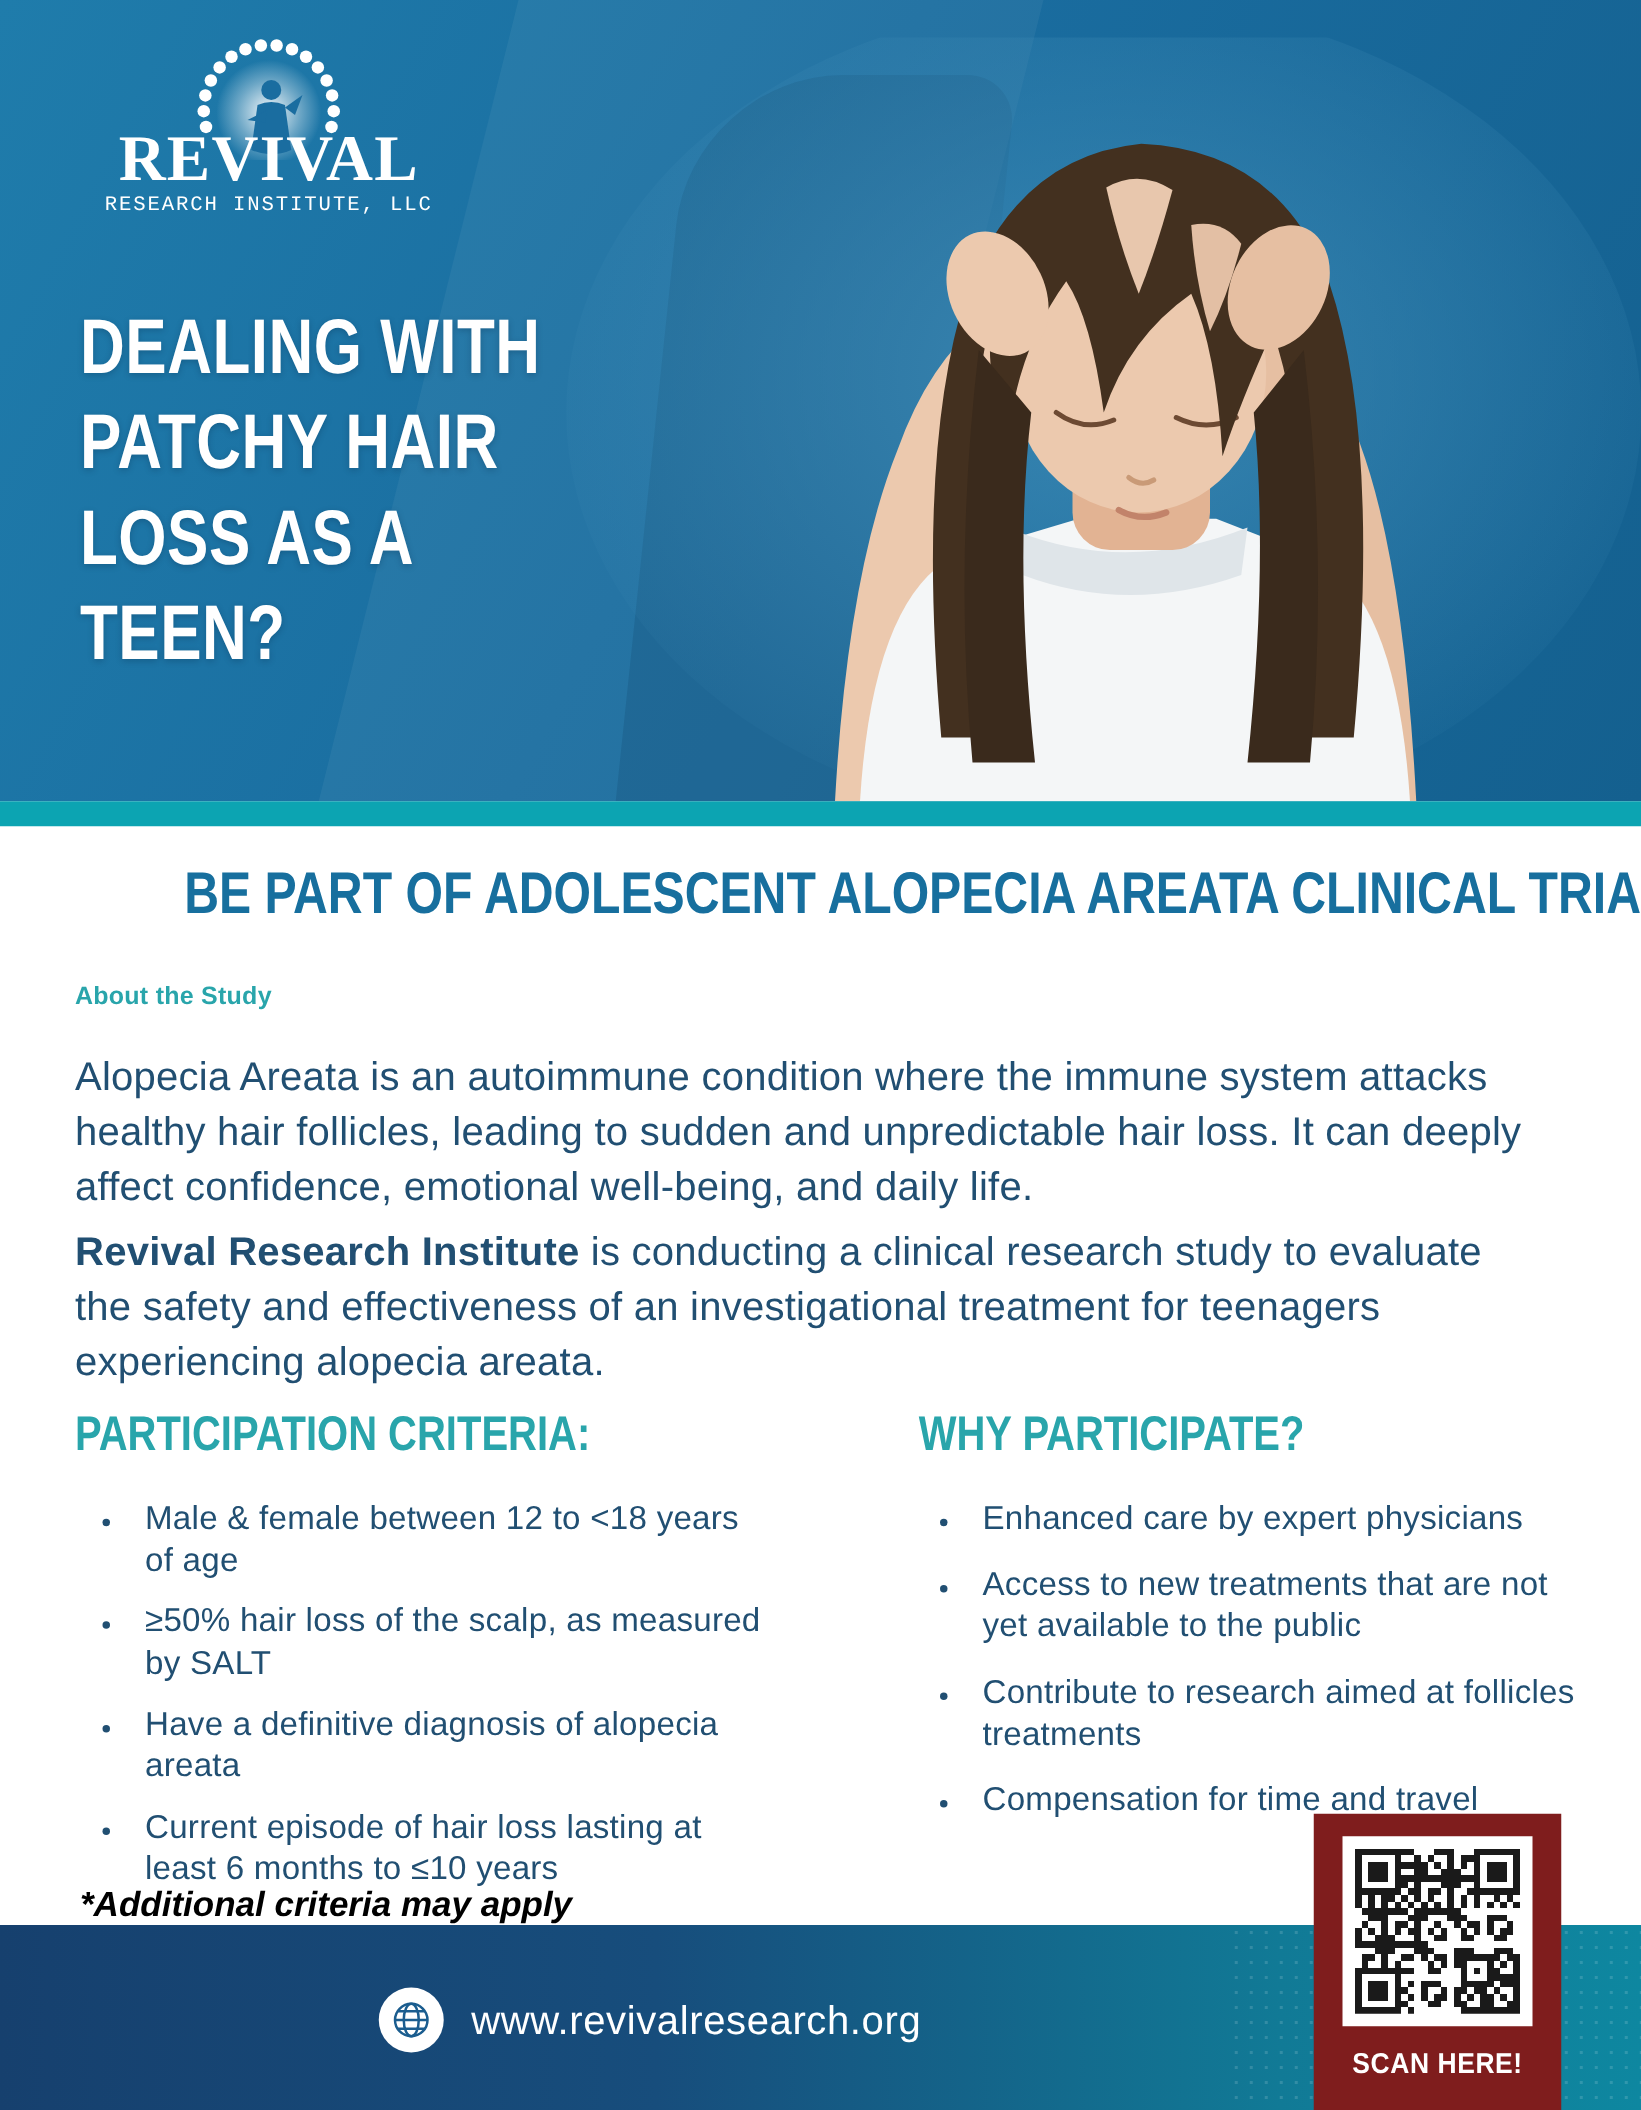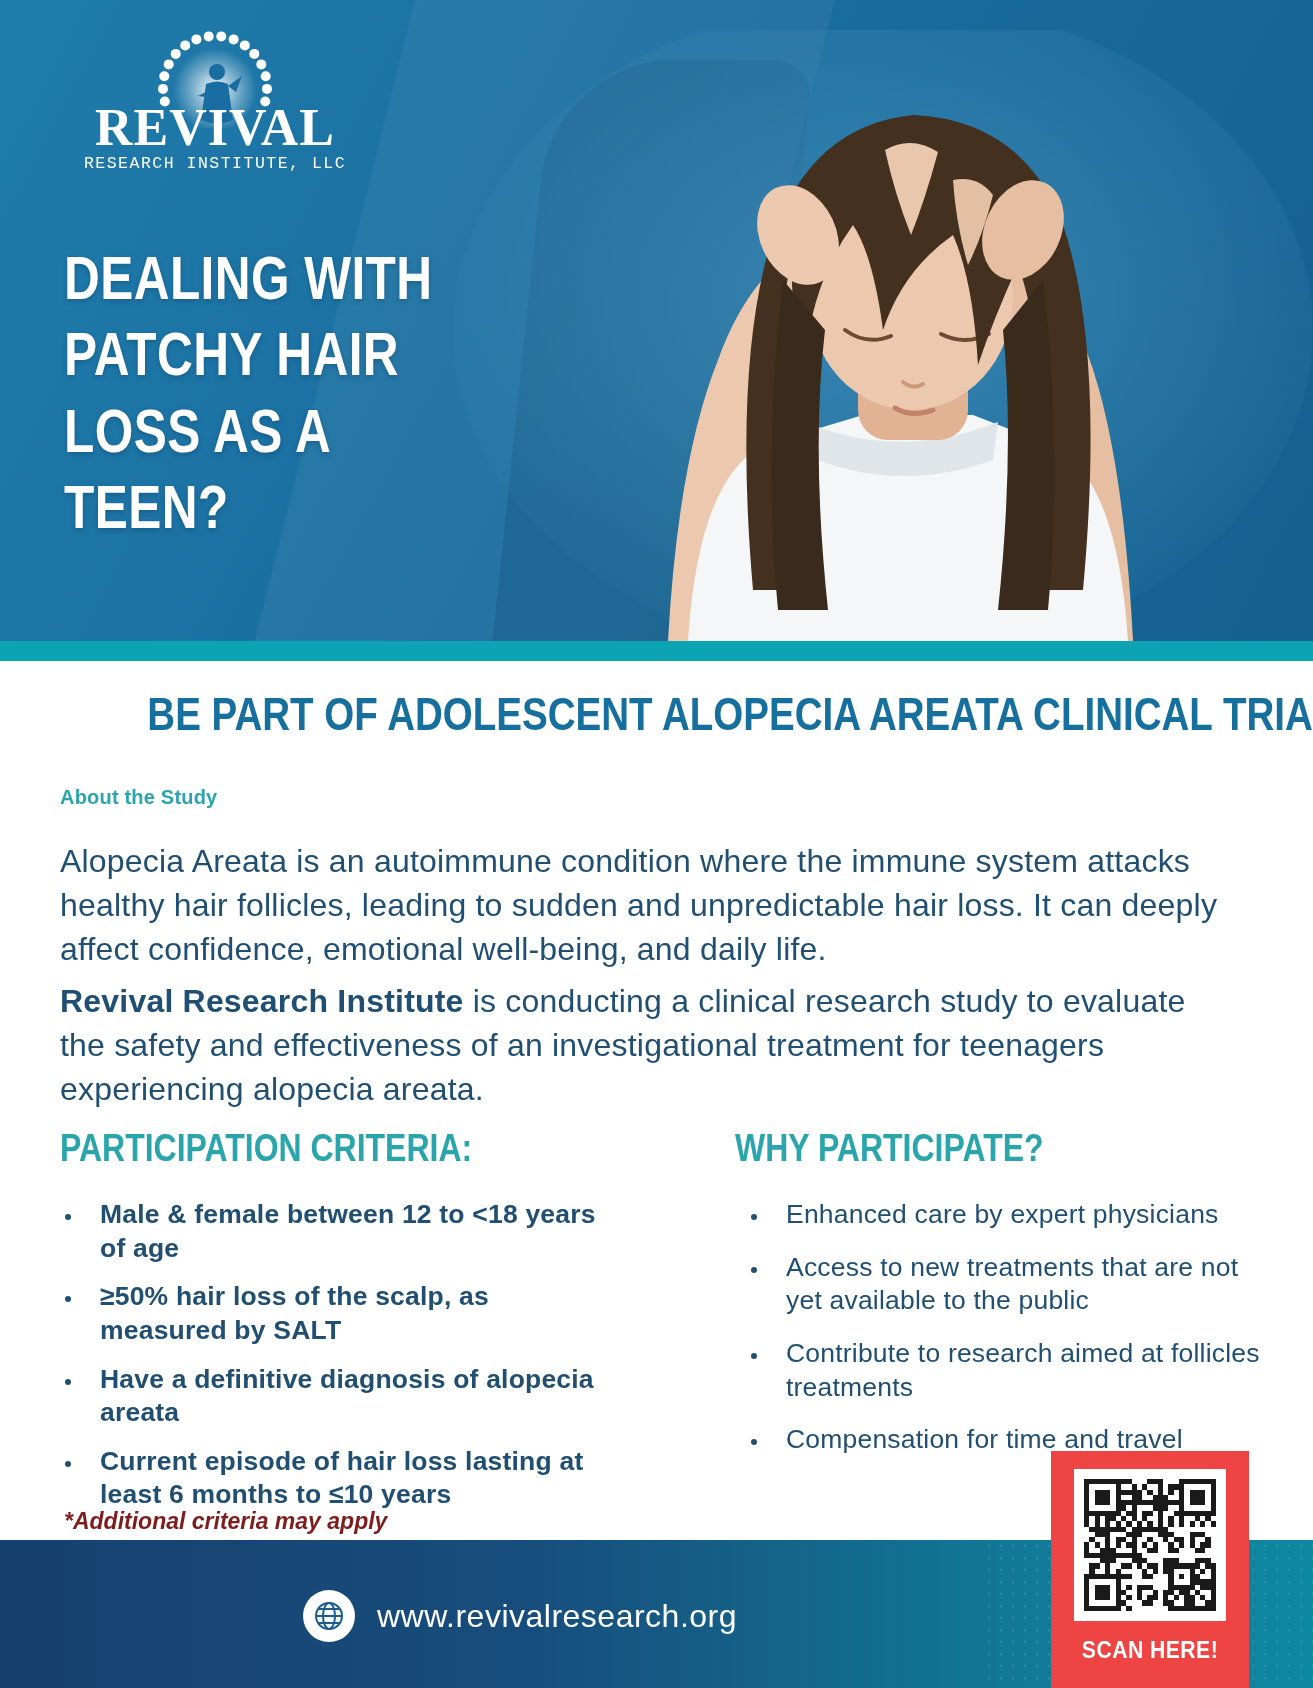--- a/index.html
+++ b/index.html
@@ -85,29 +85,29 @@
     color:#29a5ab; font-weight:bold; font-size:39px; letter-spacing:0px;
     transform:scaleX(0.82); transform-origin:left top; white-space:nowrap;
   }
   .col-heading.left { left:60px; }
   .col-heading.right { left:735px; }
 
   ul.bullets {
     position:absolute; top:1198px; list-style:disc outside;
     color:#214f72; font-size:26.5px; line-height:1.27; letter-spacing:0.2px;
   }
-  ul.bullets.left { left:84px; width:520px;font-weight:bold; }
+  ul.bullets.left { left:100px; width:520px; }
   ul.bullets.right { left:770px; width:500px; }
   ul.bullets li { margin-bottom:15px; padding-left:16px; }
   ul.bullets li::marker { font-size:20px; }
   ul.bullets.right li { margin-bottom:19px; }
 
   .note {
     position:absolute; left:64px; top:1508px;
-    color:#7f1d1d; font-style:italic; font-weight:bold; font-size:23px;
+    color:#000000; font-style:italic; font-weight:bold; font-size:28px;
   }
 
   
   .footer {
     position:absolute; left:0; top:1540px; width:1313px; height:148px;
     background:linear-gradient(90deg,#16406e 0%, #174d7c 40%, #117a96 78%, #0e87a0 100%);
   }
   .footer::after {
     content:""; position:absolute; right:0; top:0; width:330px; height:148px;
     background-image:radial-gradient(rgba(255,255,255,0.14) 1.4px, transparent 1.5px);
@@ -121,21 +121,21 @@
     width:52px; height:52px; border-radius:50%; background:#ffffff;
     display:flex; align-items:center; justify-content:center; flex:0 0 auto;
   }
   .site-url {
     color:#ffffff; font-size:32px; letter-spacing:0.5px; text-decoration:none;
   }
 
   
   .qr-panel {
     position:absolute; left:1051px; top:1451px; width:198px; height:237px;
-    background:#ef4444; z-index:5;
+    background:#7f1d1d; z-index:5;
   }
   .qr-box {
     position:absolute; left:23px; top:18px; width:152px; height:152px;
     background:#ffffff; padding:10px;
   }
   .qr-box svg { display:block; width:132px; height:132px; }
   .qr-label {
     position:absolute; left:0; top:186px; width:198px; text-align:center;
     color:#ffffff; font-weight:bold; font-size:23px; letter-spacing:0.5px;
     transform:scaleX(0.92);

